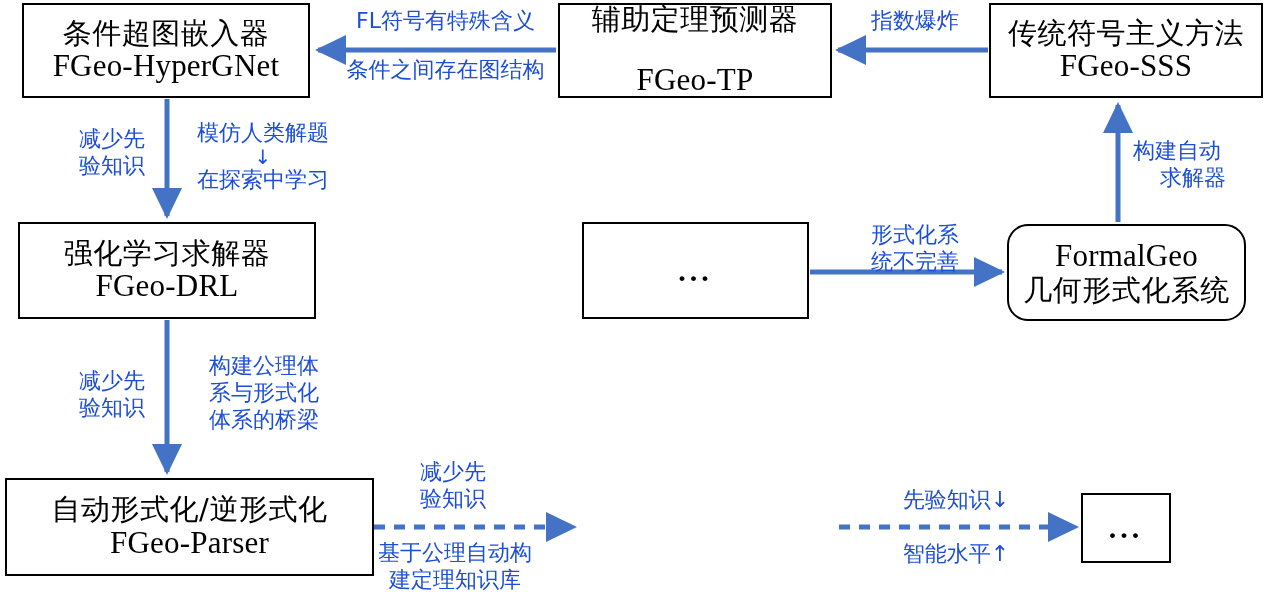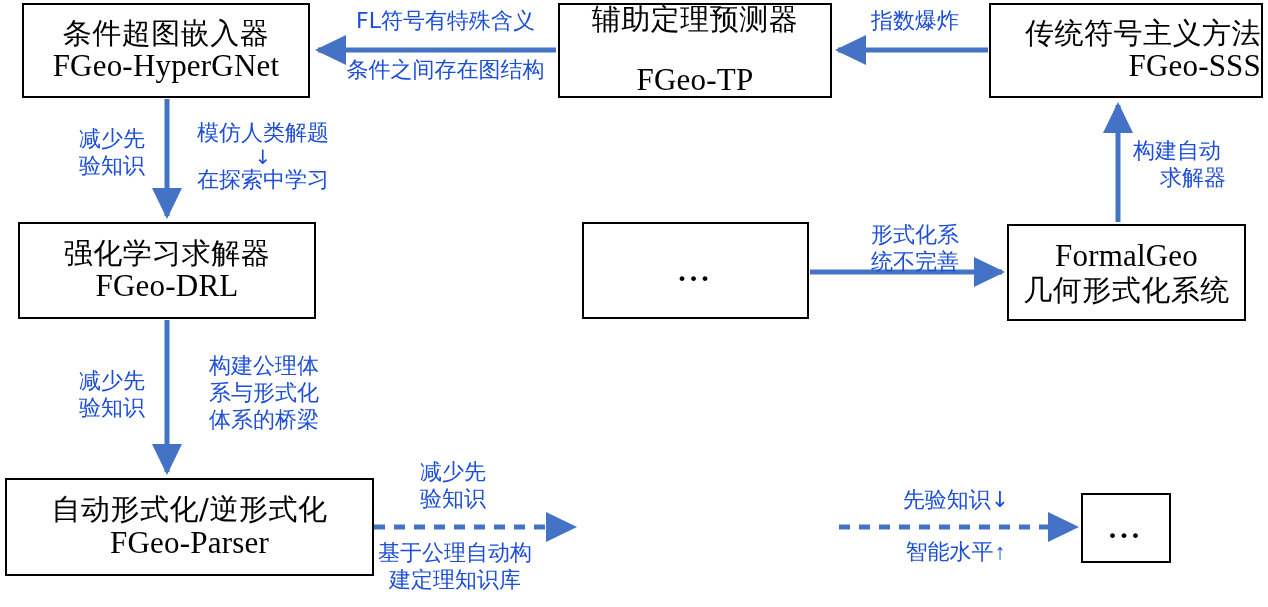--- a/index.html
+++ b/index.html
@@ -121,35 +121,35 @@
   <div class="node" style="left:22px; top:3px; width:288px; height:95px;">
     <span class="ln cn">条件超图嵌入器</span>
     <span class="ln en">FGeo-HyperGNet</span>
   </div>
 
   <div class="node" style="left:558px; top:3px; width:274px; height:95px;gap:28px;">
     <span class="ln cn">辅助定理预测器</span>
     <span class="ln en">FGeo-TP</span>
   </div>
 
-  <div class="node" style="left:989px; top:3px; width:274px; height:95px;align-items:flex-end;">
+  <div class="node" style="left:989px; top:3px; width:274px; height:95px;">
     <span class="ln cn">传统符号主义方法</span>
     <span class="ln en">FGeo-SSS</span>
   </div>
 
   <div class="node" style="left:18px; top:222px; width:298px; height:97px;">
     <span class="ln cn">强化学习求解器</span>
     <span class="ln en">FGeo-DRL</span>
   </div>
 
   <div class="node" style="left:582px; top:222px; width:227px; height:97px;">
     <span class="ln dots">...</span>
   </div>
 
-  <div class="node" style="left:1007px; top:224px; width:239px; height:97px;">
+  <div class="node" style="left:1007px; top:224px; width:239px; height:97px;border-radius:21px;">
     <span class="ln en">FormalGeo</span>
     <span class="ln cn">几何形式化系统</span>
   </div>
 
   <div class="node" style="left:5px; top:478px; width:369px; height:98px;">
     <span class="ln cn">自动形式化/逆形式化</span>
     <span class="ln en">FGeo-Parser</span>
   </div>
 
 
@@ -206,17 +206,17 @@
 
   <div class="elabel" style="left:360px; top:540px; width:190px;">
     <div>基于公理自动构</div>
     <div>建定理知识库</div>
   </div>
 
   <div class="elabel" style="left:886px; top:487px; width:140px;">
     <div>先验知识↓</div>
   </div>
 
-  <div class="elabel" style="left:886px; top:541px; width:140px;font-family:Liberation Mono, monospace;">
+  <div class="elabel" style="left:886px; top:541px; width:140px;">
     <div>智能水平↑</div>
   </div>
 
 </div>
 
 </body></html>

